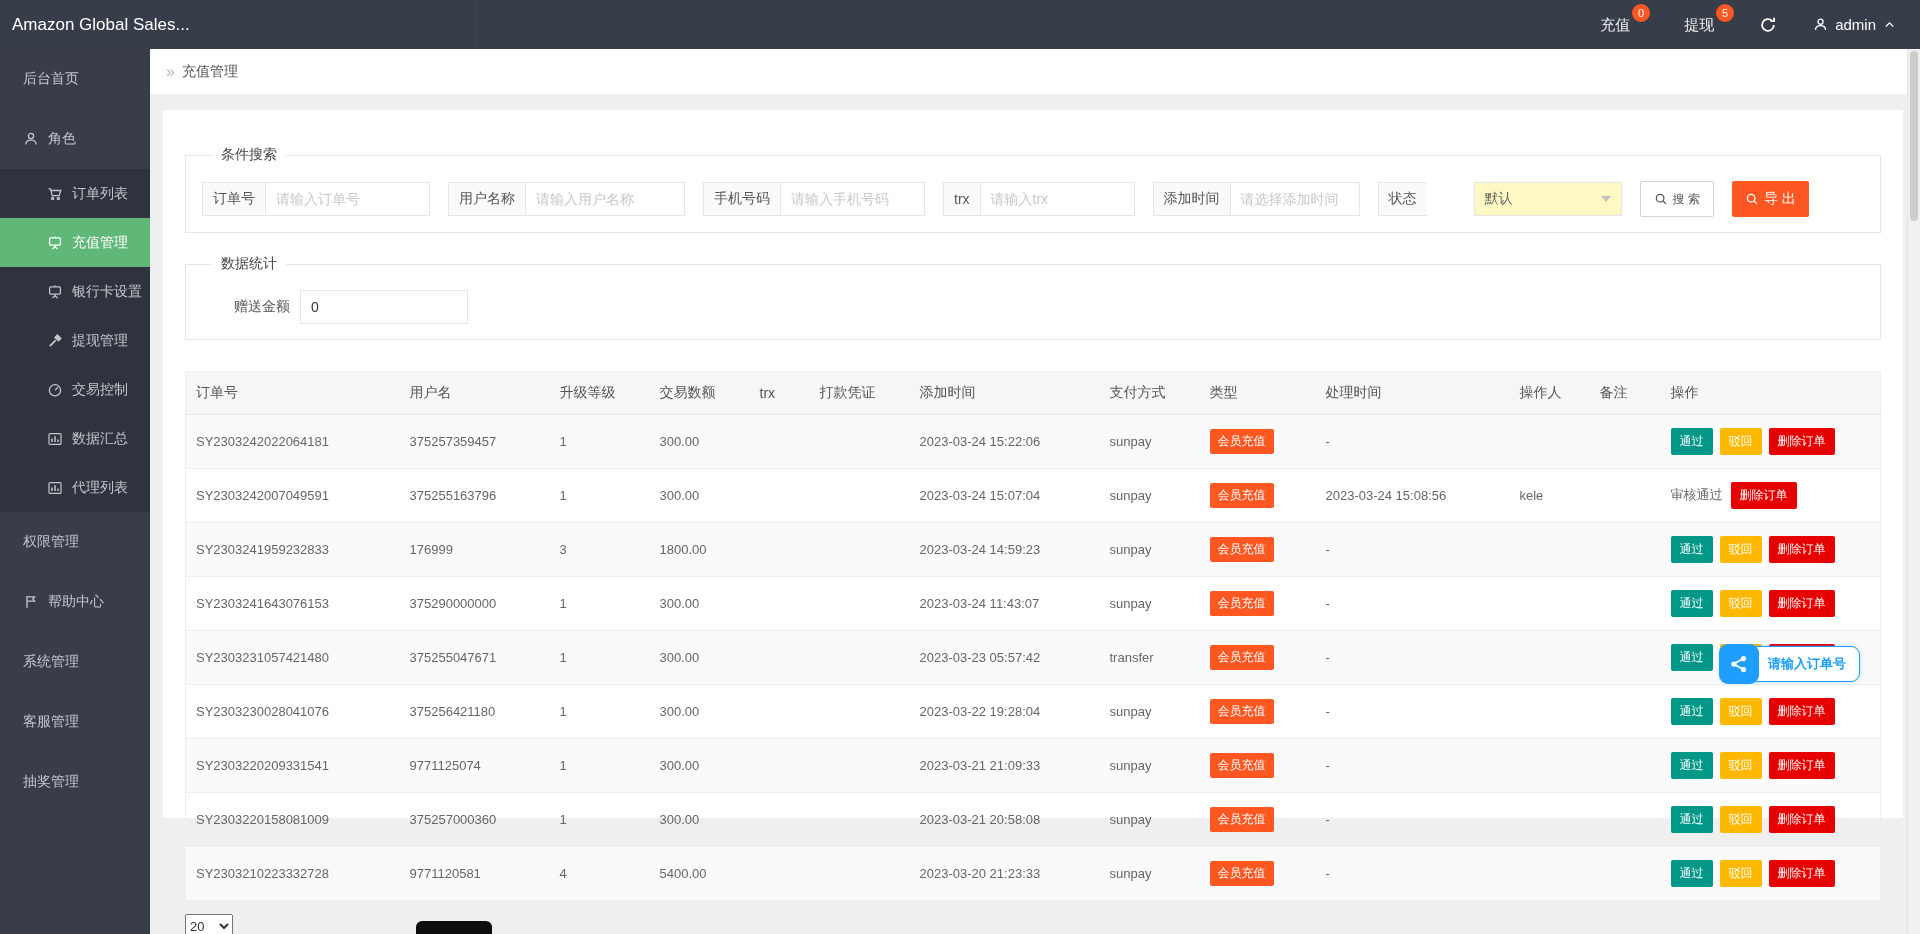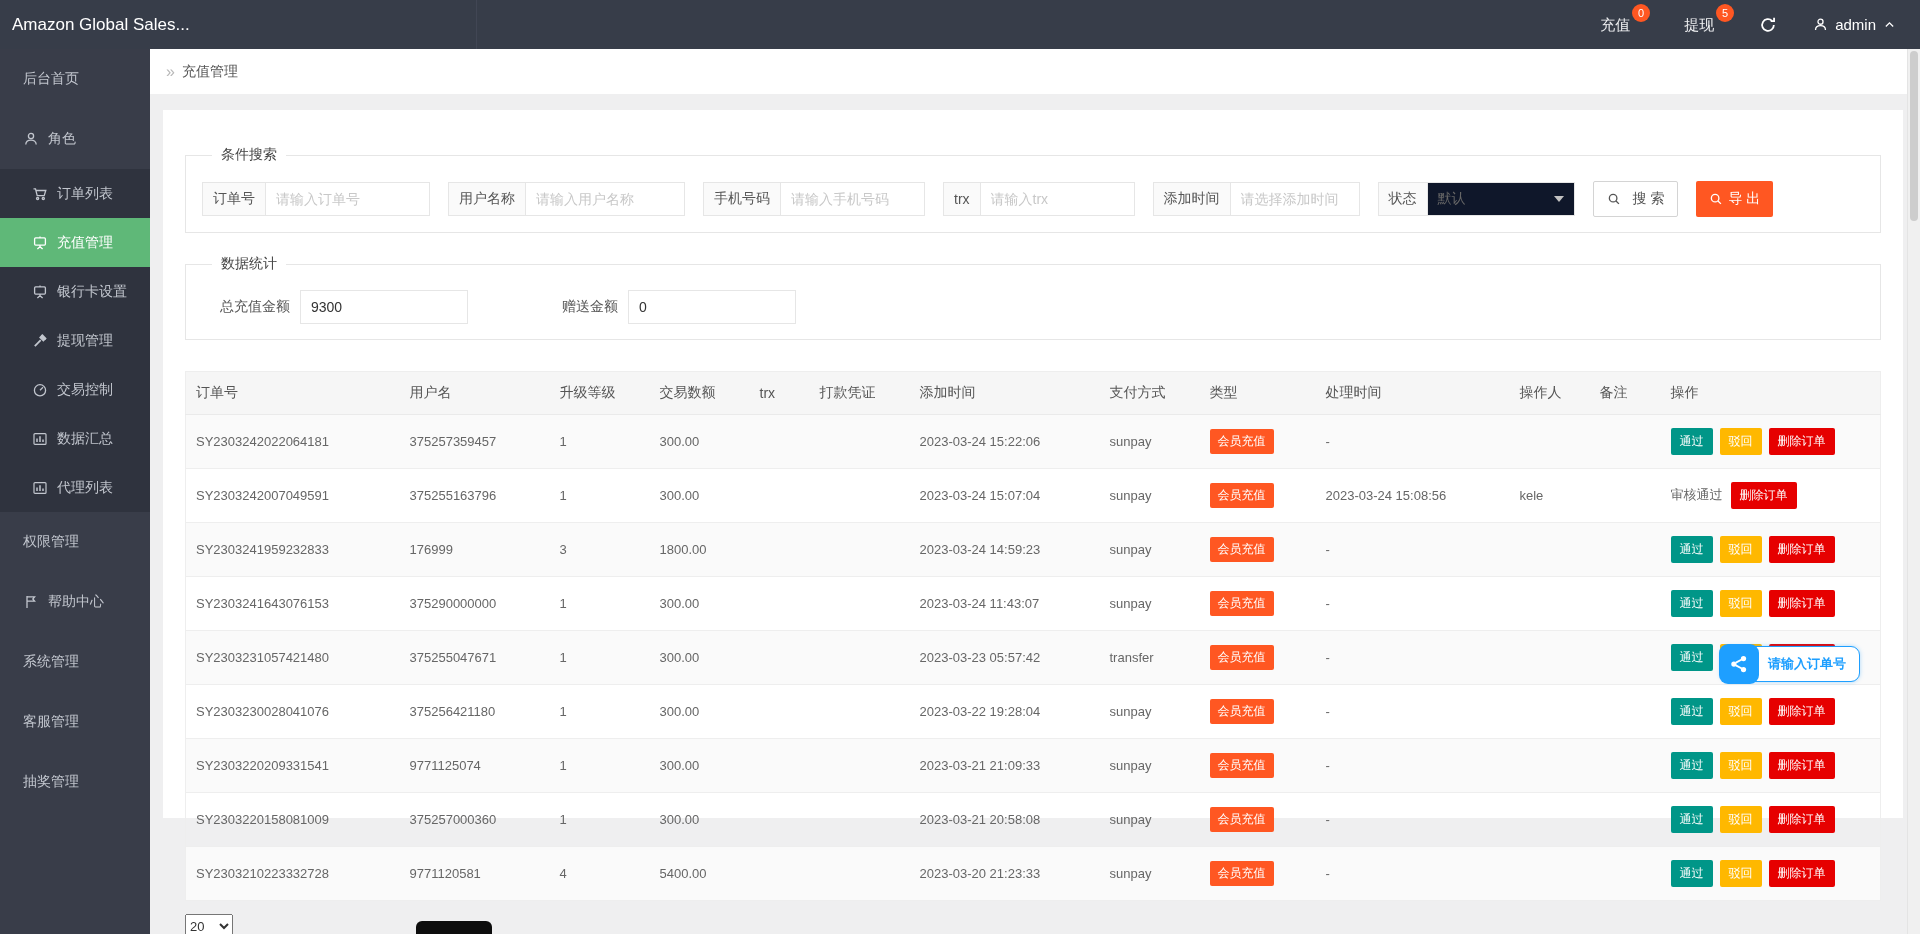--- a/index.html
+++ b/index.html
@@ -19,21 +19,21 @@
   .hicon { display:flex; align-items:center; padding:0 18px; cursor:pointer; color:#fff; }
   .huser { display:flex; align-items:center; gap:7px; padding:0 24px 0 18px; color:#fff;
     font-size:15px; cursor:pointer; }
 
   
   .sidebar { position:fixed; left:0; top:49px; bottom:0; width:150px; background:#393D49;
     overflow:hidden; z-index:20; }
   .side-item { display:flex; align-items:center; gap:9px; color:#c2c6ce; font-size:14px;
     cursor:pointer; }
   .side-item.top { height:60px; padding-left:23px; }
-  .side-item.sub { height:49px; padding-left:32px; background:#2f333e; }
+  .side-item.sub { height:49px; padding-left:47px; background:#2f333e; }
   .side-item.active { background:#5FB878; color:#fff; }
   .sicon { display:flex; align-items:center; }
   .sicon svg { width:16px; height:16px; }
 
   
   .main { position:absolute; left:150px; top:49px; width:1770px; height:885px; }
   .breadcrumb { height:45px; background:#fff; display:flex; align-items:center; gap:7px;
     padding-left:16px; font-size:14px; color:#555; }
   .bc-sep { color:#b8b8b8; font-size:16px; }
 
@@ -47,27 +47,27 @@
 
   .filter-row { display:flex; align-items:center; gap:18px; }
   .fgroup { display:flex; height:34px; }
   .fglabel { background:#fafafa; border:1px solid #e6e6e6; border-right:none; padding:0 10px;
     font-size:14px; color:#555; display:flex; align-items:center; white-space:nowrap; }
   .fginput { border:1px solid #e6e6e6; height:34px; padding:0 10px; font-size:14px; color:#666;
     outline:none; }
   .fginput::placeholder { color:#c8c8c8; }
   .fg-i1 .fginput{width:165px} .fg-i2 .fginput{width:160px} .fg-i3 .fginput{width:145px}
   .fg-i4 .fginput{width:155px} .fg-i5 .fginput{width:130px}
-  .fgselect { width:148px; border:1px solid #e6e6e6; background:#0f172a; display:flex;
+  .fgselect { width:148px; border:1px solid #e6e6e6; background:#fef9c3; display:flex;
     align-items:center; justify-content:space-between; padding:0 10px; font-size:14px;
-    color:#666; cursor:pointer; }
+    color:#666; cursor:pointer;margin-left:47px; }
   .sel-arrow { width:0; height:0; border-left:5px solid transparent; border-right:5px solid transparent;
     border-top:6px solid #c2c2c2; }
   .btn-search { height:36px; padding:0 13px; background:#fff; border:1px solid #d4d4d4;
-    border-radius:2px; color:#555; font-size:14px; display:flex; align-items:center; gap:12px;
+    border-radius:2px; color:#555; font-size:12px; display:flex; align-items:center; gap:5px;
     cursor:pointer; }
   .btn-export { height:36px; padding:0 13px; background:#FF5722; border:none; border-radius:2px;
     color:#fff; font-size:14px; display:flex; align-items:center; gap:5px; cursor:pointer; }
 
   .stats-row { display:flex; align-items:center; }
   .sgroup { display:flex; align-items:center; margin-right:62px; }
   .sglabel { width:88px; text-align:right; margin-right:10px; font-size:14px; color:#555;
     white-space:nowrap; }
   .sginput { width:168px; height:34px; border:1px solid #e6e6e6; padding:0 10px; font-size:14px;
     color:#333; outline:none; }
@@ -300,24 +300,20 @@
               </svg>
             </span>
             <span>导 出</span>
           </button>
         </div>
     </fieldset>
 
     <fieldset class="fs second">
       <legend>数据统计</legend>
       <div class="stats-row" id="statsRow">
-          <div class="sgroup">
-            <span class="sglabel">总充值金额</span>
-            <input class="sginput" value="9300" style="">
-          </div>
           <div class="sgroup">
             <span class="sglabel">赠送金额</span>
             <input class="sginput" value="0" style="">
           </div>
         </div>
     </fieldset>
 
     <table class="grid">
       <colgroup>
         <col style="width:214px">

